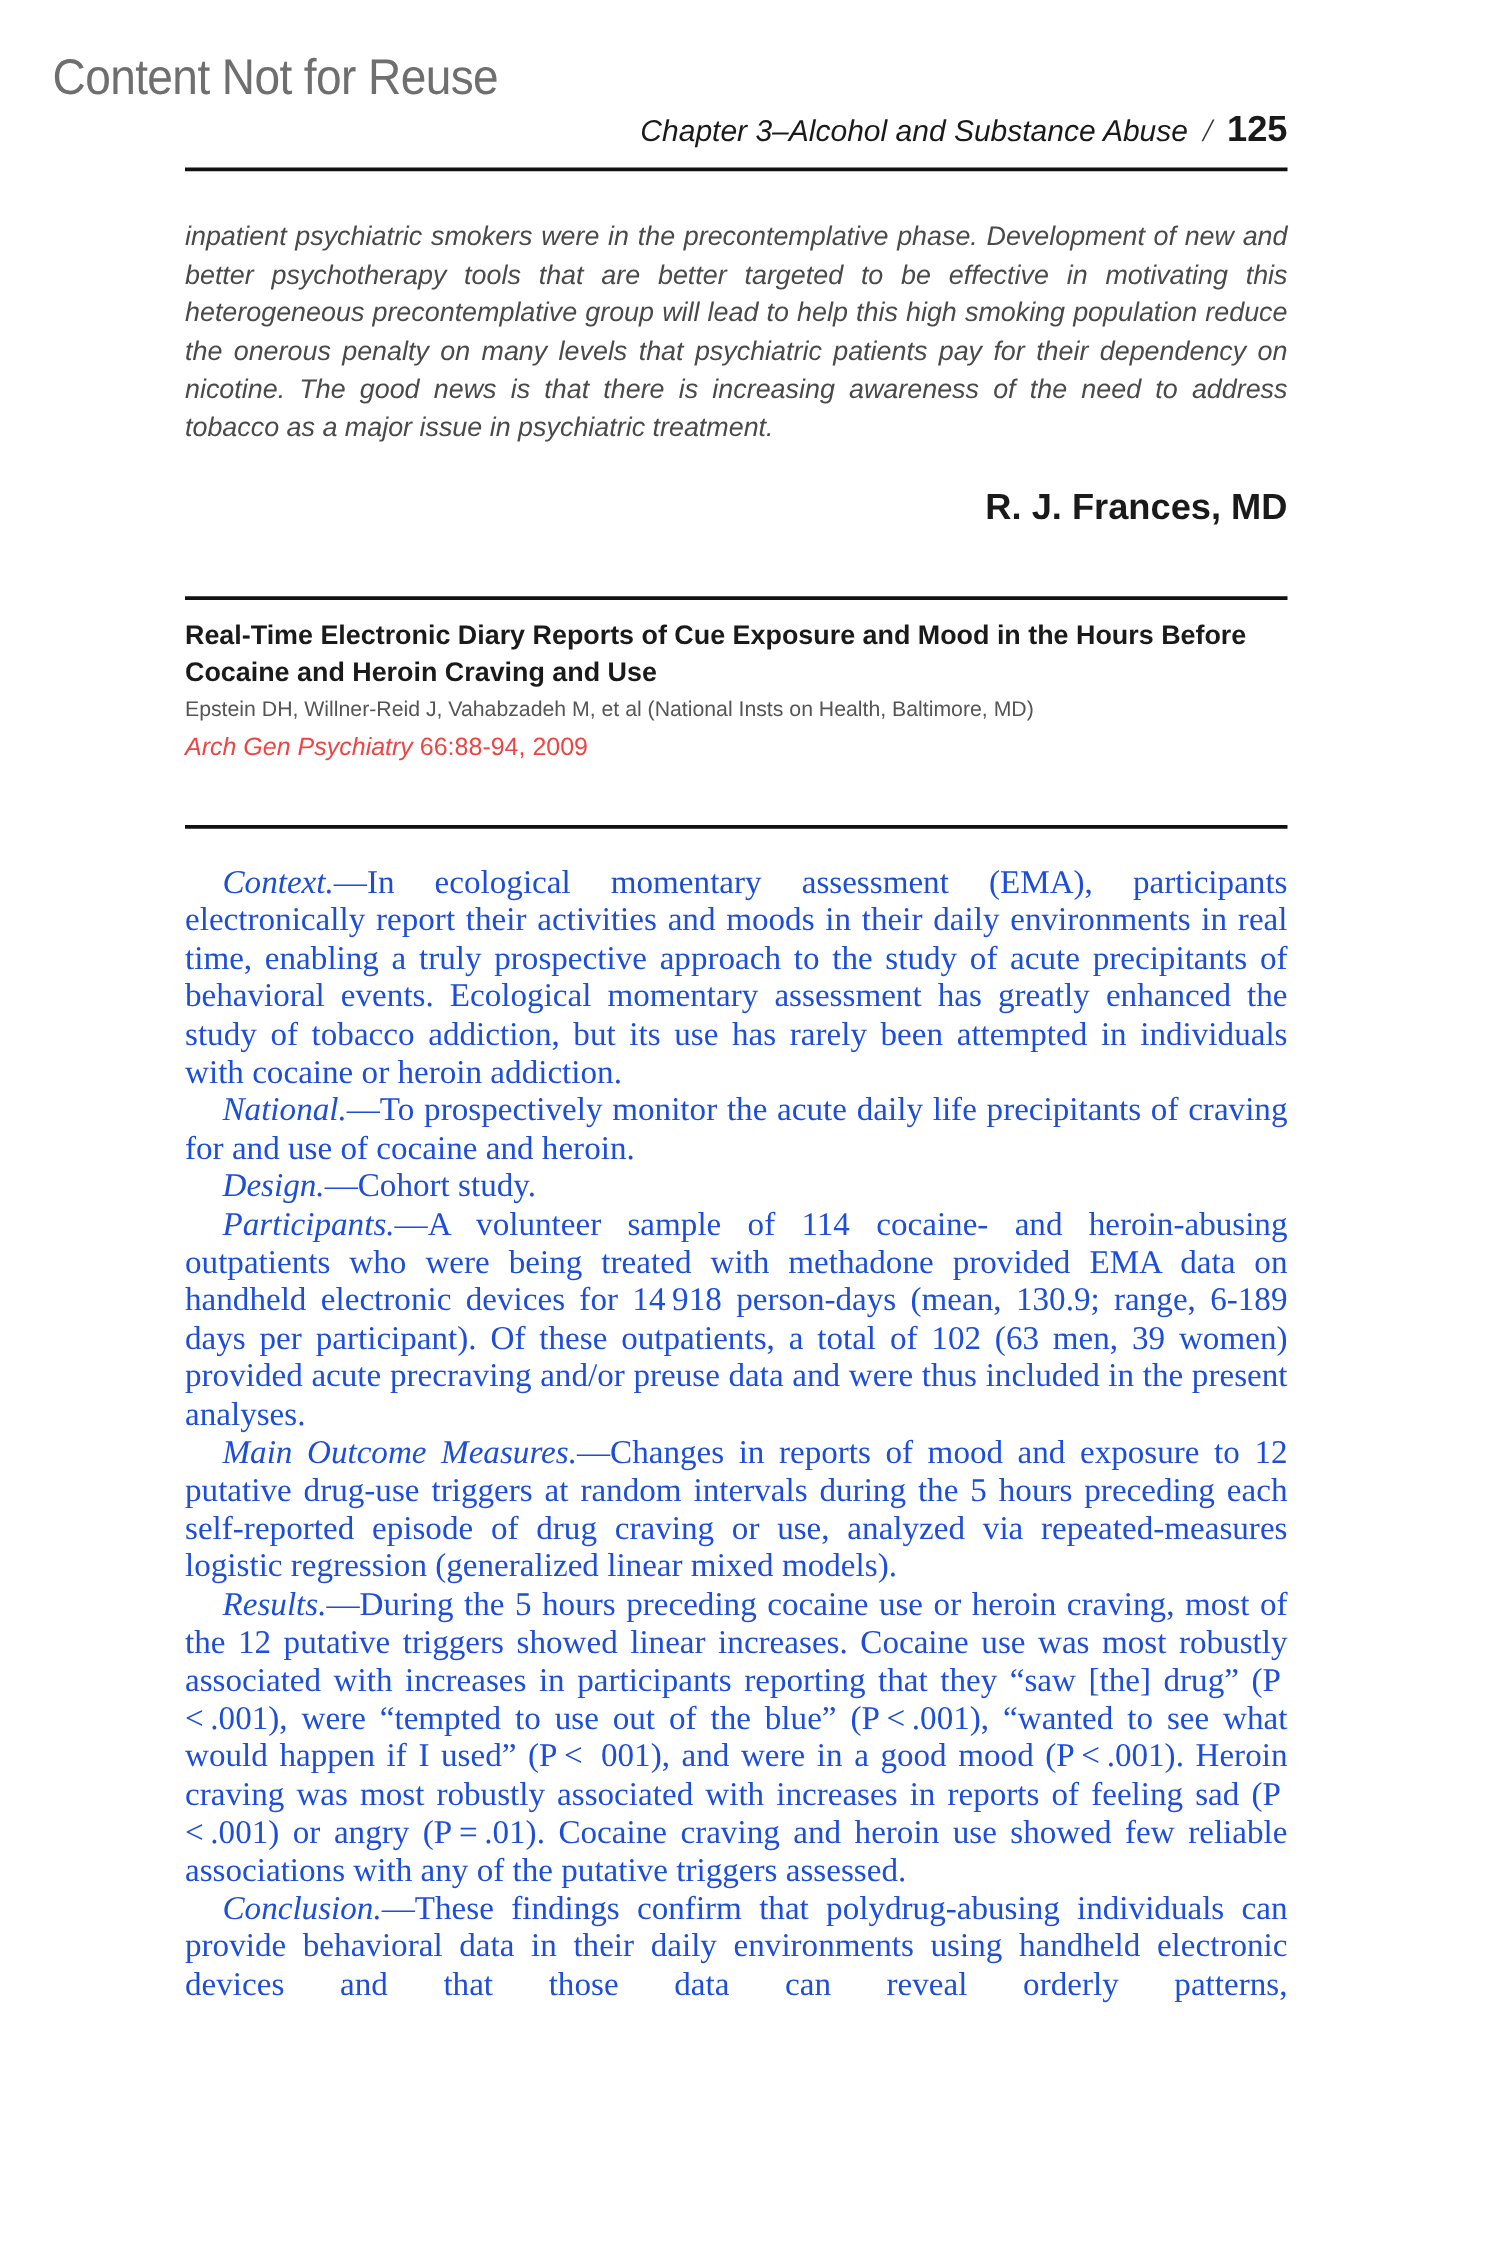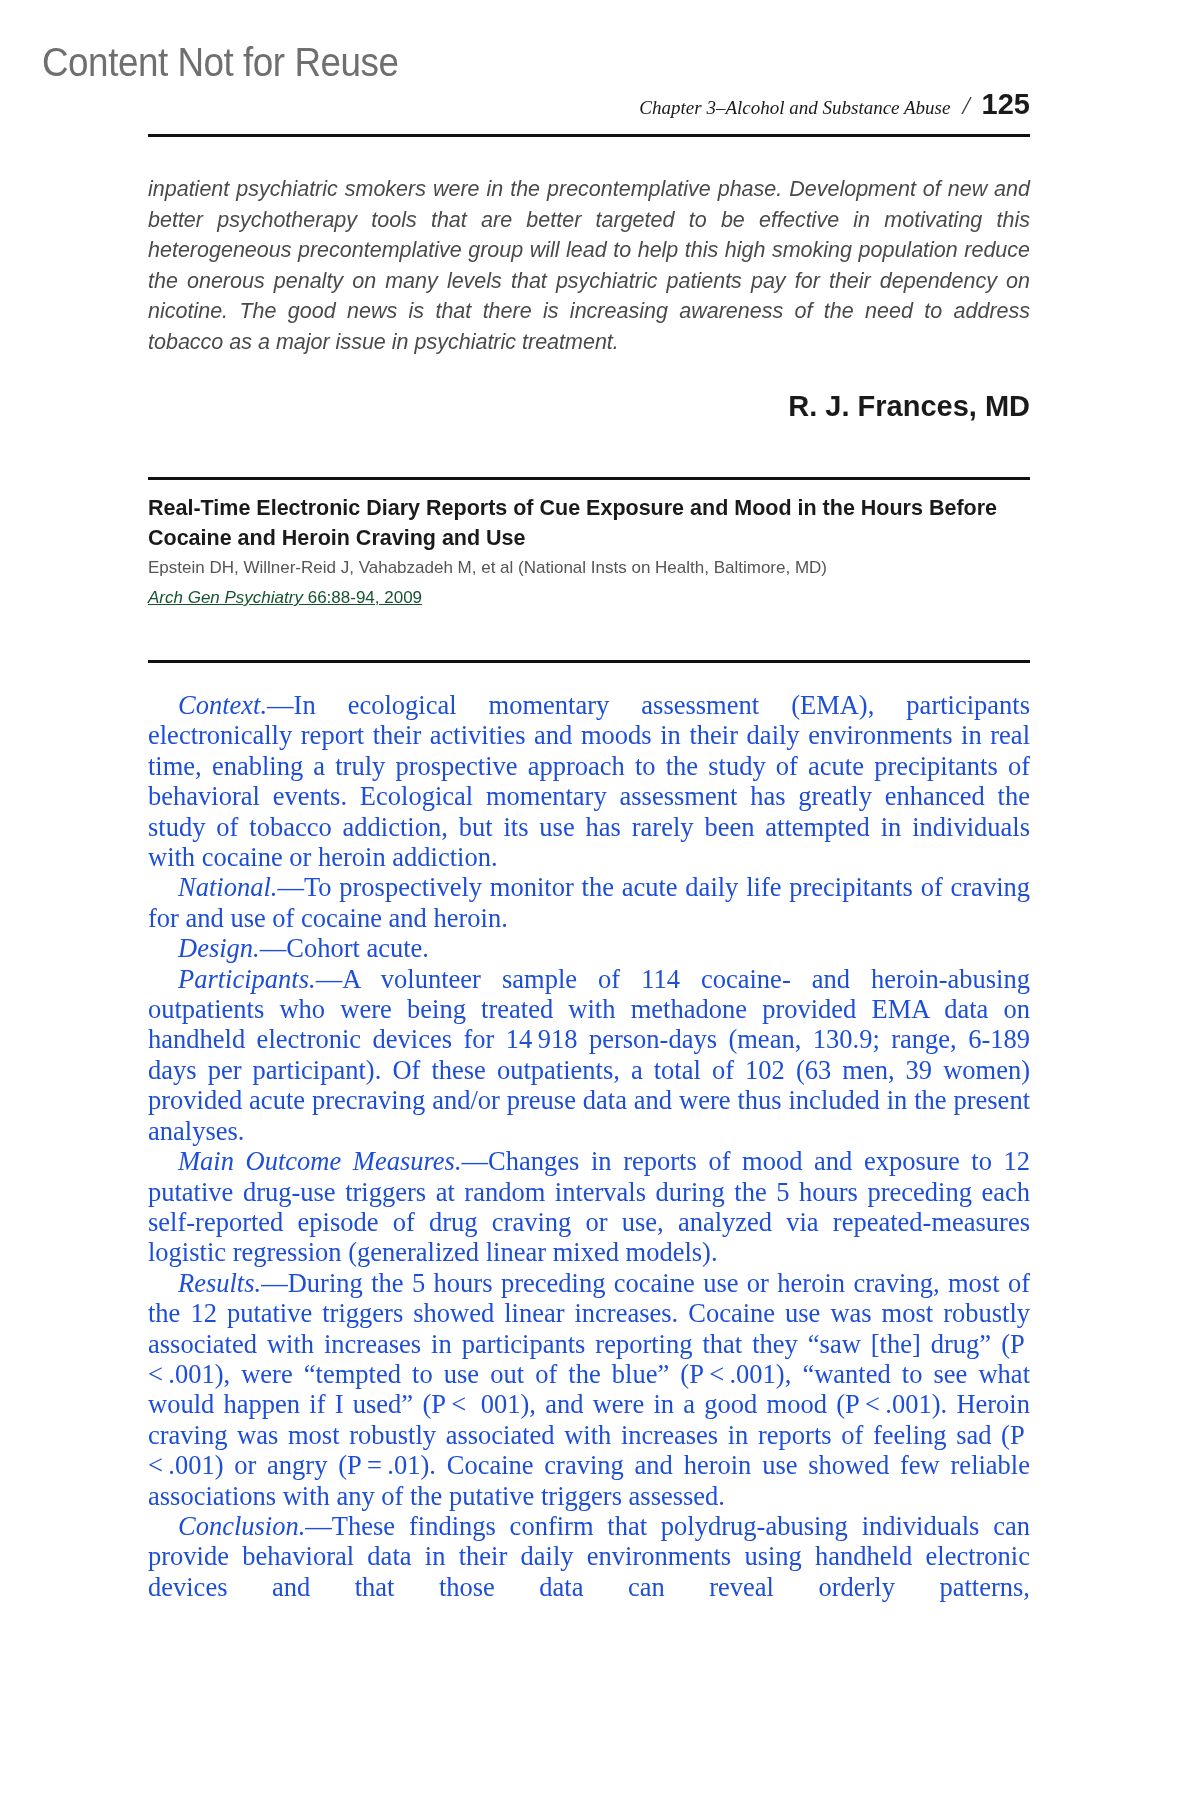--- a/index.html
+++ b/index.html
@@ -13,22 +13,22 @@
     white-space: nowrap;
   }
 
   .page { position: absolute; left: 148px; width: 882px; top: 0; }
 
   .running-head {
     position: absolute; right: 0; top: 88px; white-space: nowrap;
     color: #1a1a1a;
   }
   .running-head .chapter {
-    font-family: Liberation Serif, serif; font-style: italic;
-    font-size: 19px;
+    font-family: Liberation Sans, sans-serif; font-style: italic;
+    font-size: 24px;
   }
   .running-head .sep {
     font-family: "Liberation Serif", serif; font-style: italic;
     font-size: 26px; margin: 0 8px; color: #333;
   }
   .running-head .pageno {
     font-family: "Liberation Sans", sans-serif; font-weight: bold;
     font-size: 29px;
   }
 
@@ -53,21 +53,21 @@
     font-family: "Liberation Sans", sans-serif; font-weight: bold;
     font-size: 21.5px; line-height: 30px; color: #1a1a1a; margin: 0;
   }
   .citation .authors {
     font-family: "Liberation Sans", sans-serif;
     font-size: 17px; line-height: 30px; color: #555; margin: 0;
     text-align: justify; text-align-last: left;
   }
   .citation .journal {
     font-family: "Liberation Sans", sans-serif;
-    font-size: 17px; line-height: 30px; color: #14532d; margin: 0; text-decoration: underline;
+    font-size: 20px; line-height: 30px; color: #ef4444; margin: 0;
   }
   .citation .journal .jname { font-style: italic; }
 
   .abstract {
     position: absolute; left: 0; top: 690px; width: 882px;
     font-family: "Liberation Serif", serif;
     font-size: 26.5px; line-height: 30.4px; color: #1d4ed8;
   }
   .abstract p { margin: 0; text-indent: 30px; text-align: justify; }
   .abstract p .label { font-style: italic; }
@@ -97,20 +97,20 @@
     <p class="title">Real-Time Electronic Diary Reports of Cue Exposure and Mood in the Hours Before Cocaine and Heroin Craving and Use</p>
     <p class="authors">Epstein DH, Willner-Reid J, Vahabzadeh M, et al (National Insts on Health, Baltimore, MD)</p>
     <p class="journal"><span class="jname">Arch Gen Psychiatry</span><span> 66:88-94, 2009</span></p>
   </div>
 
   <div class="rule" style="top:660px;"></div>
 
   <div class="abstract">
     <p><span class="label">Context.</span><span>—In ecological momentary assessment (EMA), participants electronically report their activities and moods in their daily environments in real time, enabling a truly prospective approach to the study of acute precipitants of behavioral events. Ecological momentary assessment has greatly enhanced the study of tobacco addiction, but its use has rarely been attempted in individuals with cocaine or heroin addiction.</span></p>
     <p><span class="label">National.</span><span>—To prospectively monitor the acute daily life precipitants of craving for and use of cocaine and heroin.</span></p>
-    <p><span class="label">Design.</span><span>—Cohort acute.</span></p>
+    <p><span class="label">Design.</span><span>—Cohort study.</span></p>
     <p><span class="label">Participants.</span><span>—A volunteer sample of 114 cocaine- and heroin-abusing outpatients who were being treated with methadone provided EMA data on handheld electronic devices for 14 918 person-days (mean, 130.9; range, 6-189 days per participant). Of these outpatients, a total of 102 (63 men, 39 women) provided acute precraving and/or preuse data and were thus included in the present analyses.</span></p>
     <p><span class="label">Main Outcome Measures.</span><span>—Changes in reports of mood and exposure to 12 putative drug-use triggers at random intervals during the 5 hours preceding each self-reported episode of drug craving or use, analyzed via repeated-measures logistic regression (generalized linear mixed models).</span></p>
     <p><span class="label">Results.</span><span>—During the 5 hours preceding cocaine use or heroin craving, most of the 12 putative triggers showed linear increases. Cocaine use was most robustly associated with increases in participants reporting that they “saw [the] drug” (P &lt; .001), were “tempted to use out of the blue” (P &lt; .001), “wanted to see what would happen if I used” (P &lt;  001), and were in a good mood (P &lt; .001). Heroin craving was most robustly associated with increases in reports of feeling sad (P &lt; .001) or angry (P = .01). Cocaine craving and heroin use showed few reliable associations with any of the putative triggers assessed.</span></p>
     <p class="last"><span class="label">Conclusion.</span><span>—These findings confirm that polydrug-abusing individuals can provide behavioral data in their daily environments using handheld electronic devices and that those data can reveal orderly patterns,</span></p>
   </div>
 
 </div>
 
 </body></html>

